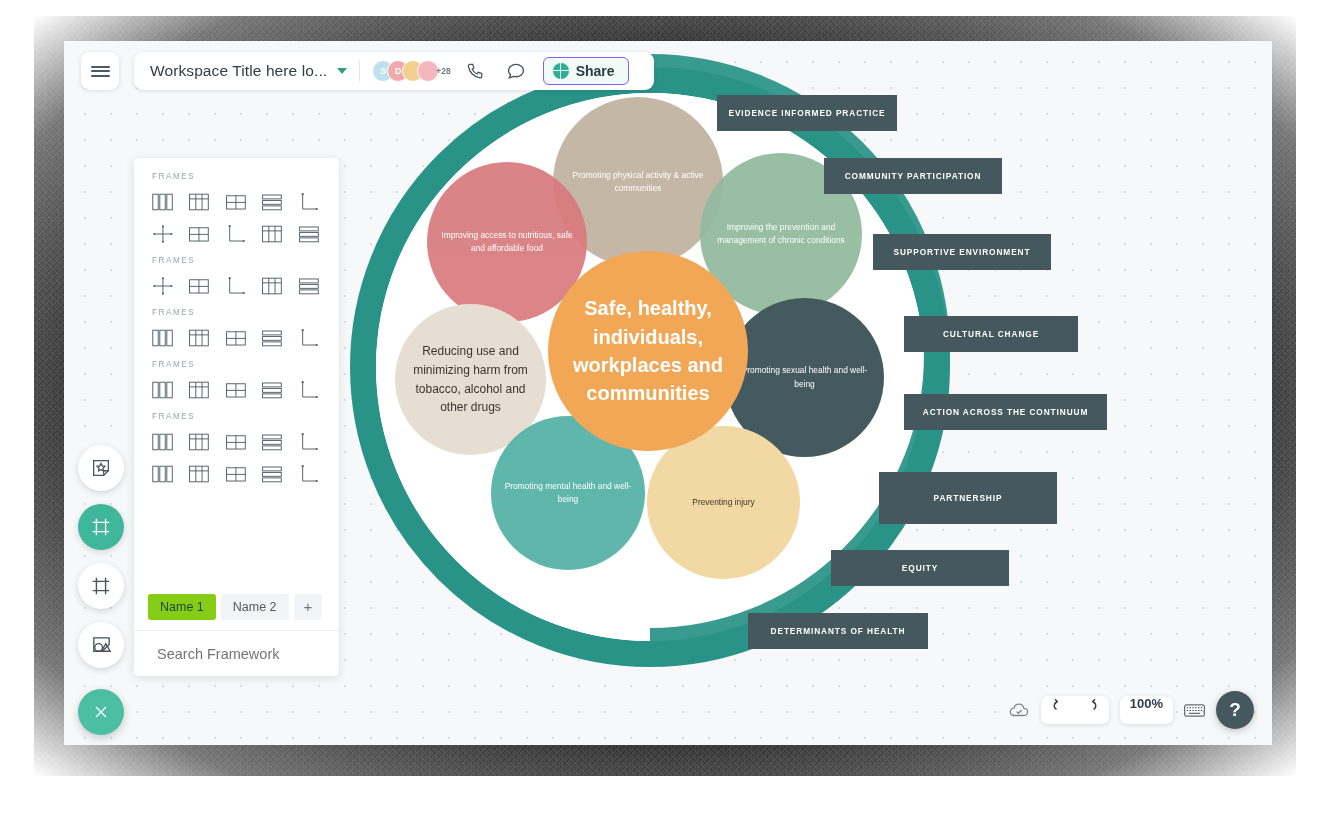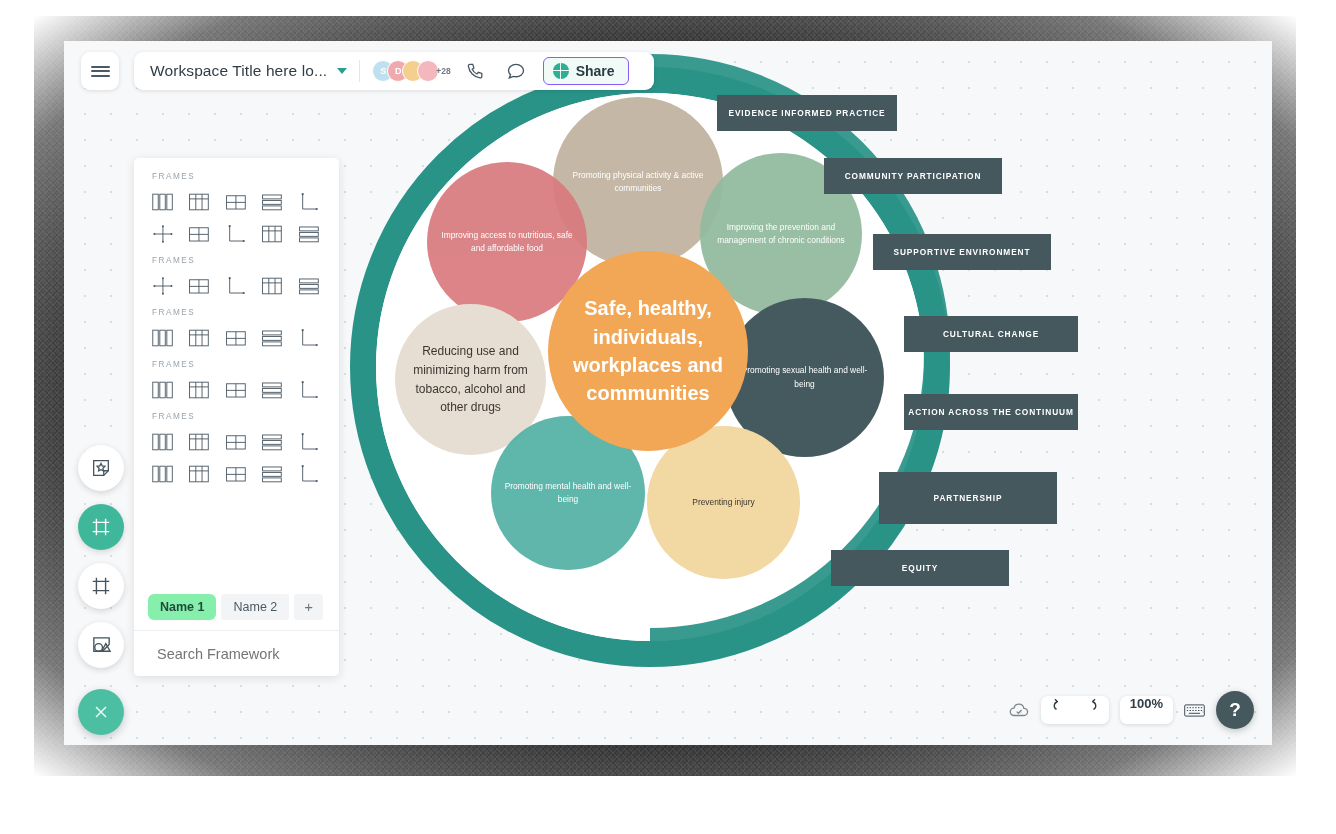--- a/index.html
+++ b/index.html
@@ -92,21 +92,21 @@
   .panel-scroll{ height:470px; overflow:hidden; padding:14px 0 0 0; position:relative;}
   .fgroup{ padding:0 18px; }
   .fgroup-title{ font-size:8.2px; letter-spacing:1.5px; color:#9aa4ac; margin-bottom:11px; }
   .frow{ display:flex; gap:13px; margin-bottom:12px; }
   .fico{ width:24px;height:20px; position:relative; cursor:pointer;}
   .tabs{
     position:absolute; left:0; bottom:48px; width:100%; display:flex; gap:5px; padding:0 14px 8px;
     background:#fff;
   }
   .tab{ font-size:12.5px; padding:6px 12px; border-radius:3px; background:#f3f4f6; color:#4c5a64; cursor:pointer;}
-  .tab.sel{ background:#86efac; color:#1f4a3c; font-weight:700;border-radius:6px; }
+  .tab.sel{ background:#84cc16; color:#1f4a3c; font-weight:400; }
   .tab.plus{ padding:6px 10px; color:#6b7780; font-size:15px; line-height:13px;}
   .searchbar{
     position:absolute; left:0; bottom:0; width:100%; height:46px; border-top:1px solid #eceef0;
     display:flex; align-items:center; padding:0 14px; gap:9px; background:#fff;
   }
   .sinput{ border:none;outline:none;font-size:14.5px;color:#9aa4ac;flex:1;font-family:inherit;background:transparent;}
 
   
   .diagram{ position:absolute; left:0; top:0; width:1208px; height:704px; }
   .ring{
@@ -199,28 +199,31 @@
       </div>
       <div class="tag" style="left:760px;top:117px;width:178px;height:36px;">
         <span>COMMUNITY   PARTICIPATION</span>
       </div>
       <div class="tag" style="left:809px;top:193px;width:178px;height:36px;">
         <span>SUPPORTIVE   ENVIRONMENT</span>
       </div>
       <div class="tag" style="left:840px;top:275px;width:174px;height:36px;">
         <span>CULTURAL   CHANGE</span>
       </div>
-      <div class="tag" style="left:840px;top:353px;width:174px;height:36px;">
+      <div class="tag" style="left:840px;top:353px;width:203px;height:36px;">
         <span>ACTION   ACROSS   THE   CONTINUUM</span>
       </div>
       <div class="tag" style="left:815px;top:431px;width:178px;height:52px;">
         <span>PARTNERSHIP</span>
       </div>
       <div class="tag" style="left:767px;top:509px;width:178px;height:36px;">
         <span>EQUITY</span>
+      </div>
+      <div class="tag" style="left:684px;top:572px;width:180px;height:36px;">
+        <span>DETERMINANTS   OF   HEALTH</span>
       </div>
     </div>
 
     <div class="topbar">
       <div class="tb-card hamburger">
         <div>
           <span></span>
             <span></span>
             <span></span>
         </div>

